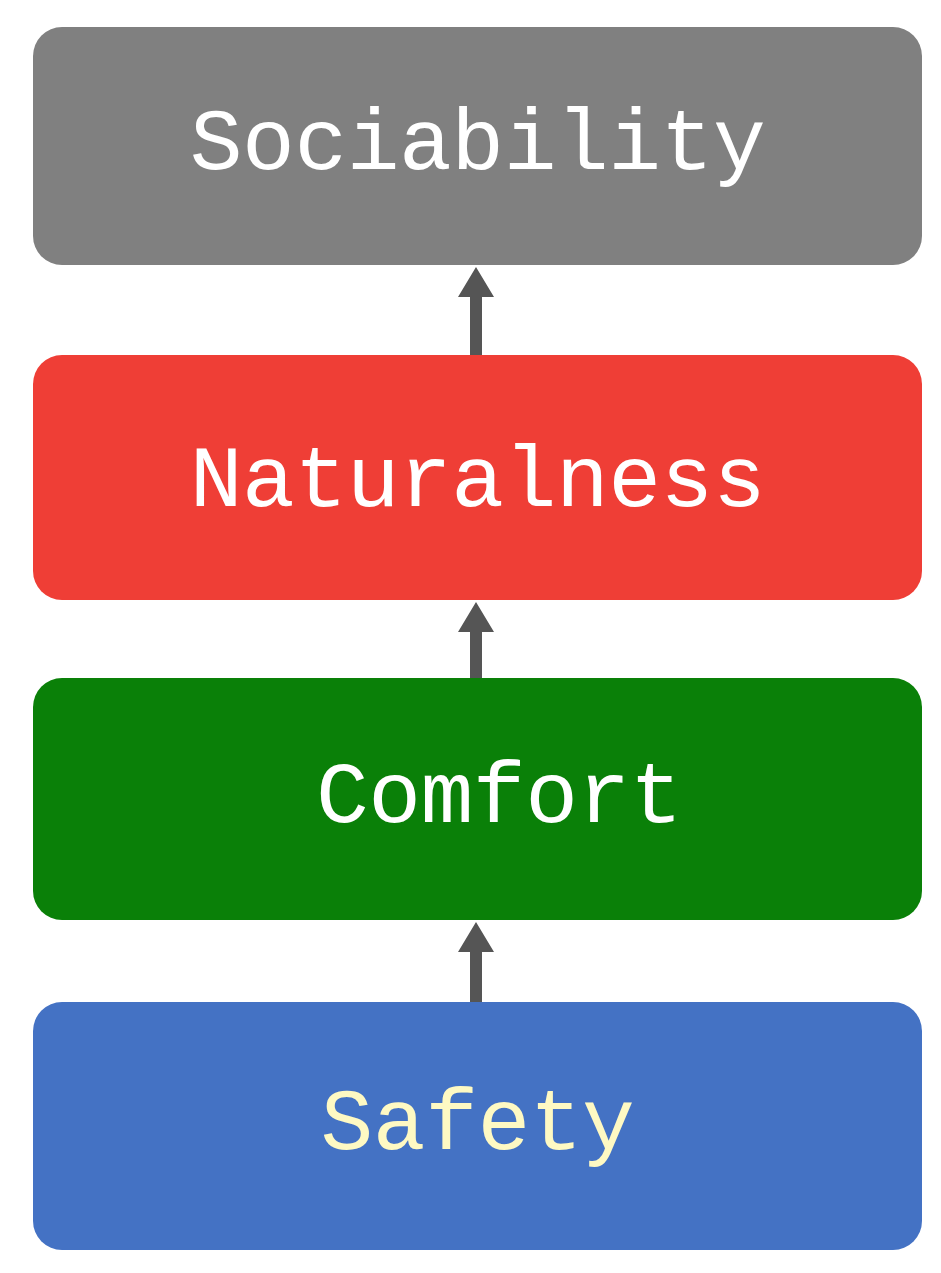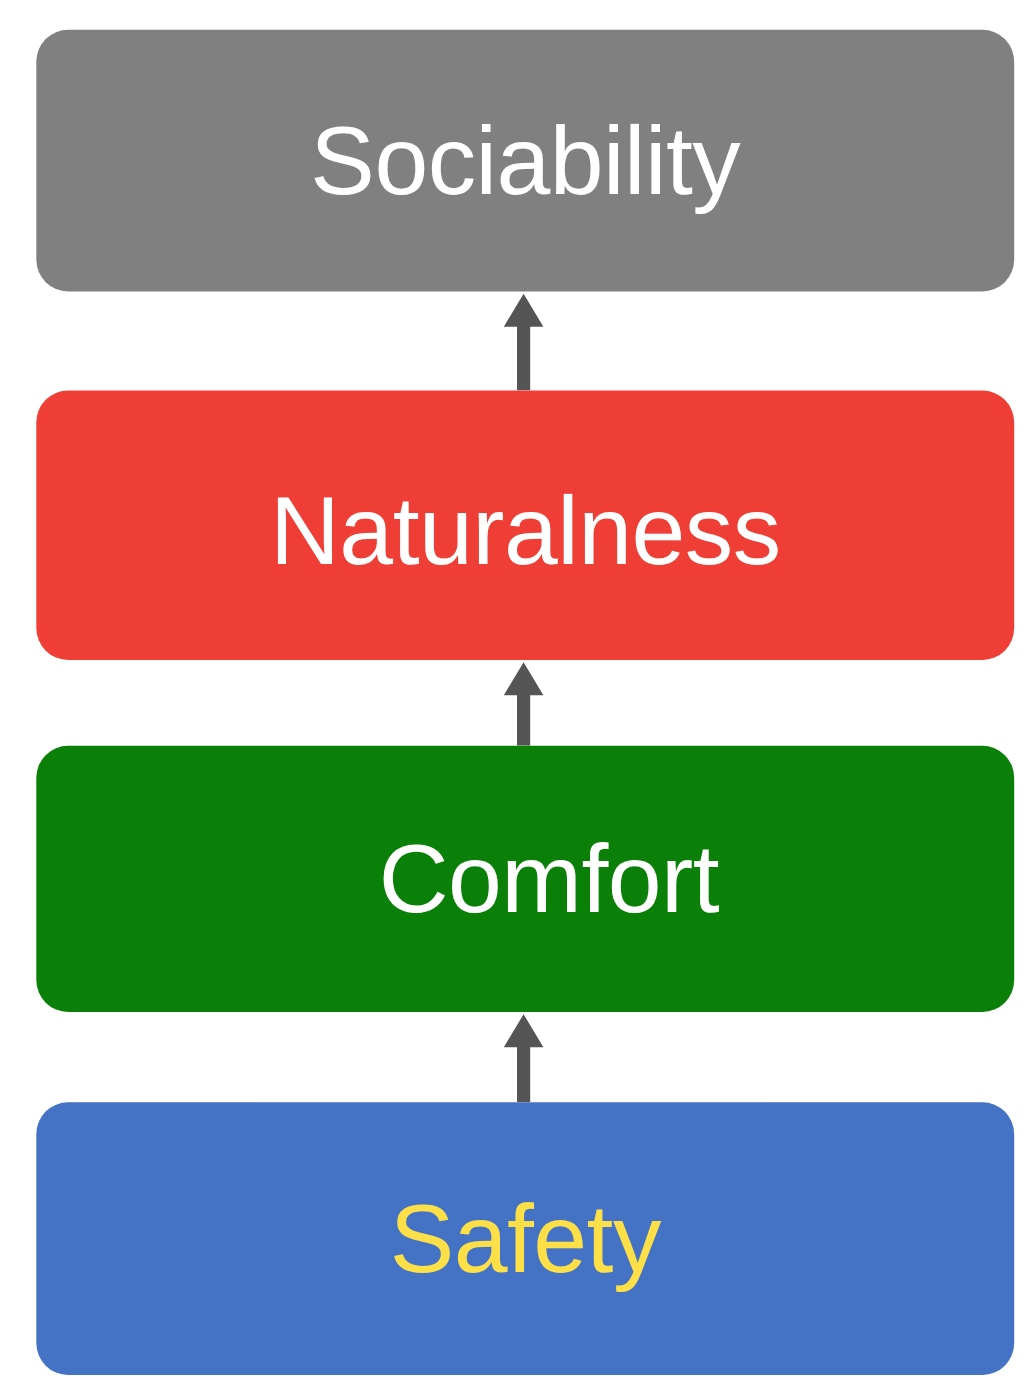--- a/index.html
+++ b/index.html
@@ -23,21 +23,21 @@
     left: 33px;
     width: 889px;
     border-radius: 29px;
     display: flex;
     align-items: center;
     justify-content: center;
     box-sizing: border-box;
   }
   .node-label {
     color: #ffffff;
-    font-family: Liberation Sans, sans-serif;
+    font-family: Liberation Mono, monospace;
     font-size: 88px;
     font-weight: 400;
     line-height: 1;
     letter-spacing: -0.5px;
     white-space: nowrap;
     user-select: none;
   }
   
   #node-sociability { top: 27px;   height: 238px; }
   #node-naturalness { top: 355px;  height: 245px; }
@@ -84,16 +84,16 @@
     <span class="node-label" style="color: rgb(255, 255, 255); margin-left: 43px;">Comfort</span>
   </div>
 
   <div class="arrow-connector" id="arrow-safety-to-comfort">
     <svg viewBox="0 0 42 82" preserveAspectRatio="none">
       <polygon points="21,2 39,32 27,32 27,82 15,82 15,32 3,32" fill="#555555"></polygon>
     </svg>
   </div>
 
   <div class="node-box" id="node-safety" style="background: rgb(68, 114, 196);">
-    <span class="node-label" style="color: #fde047;">Safety</span>
+    <span class="node-label" style="color: #fef9c3;">Safety</span>
   </div>
 
 </div>
 
 </body></html>

